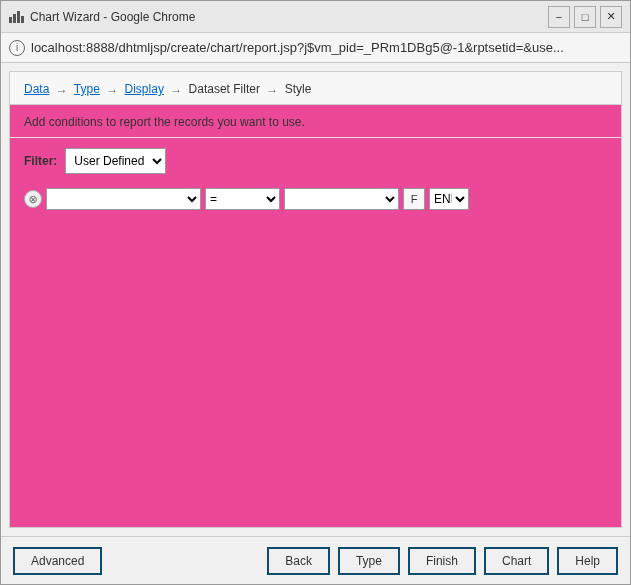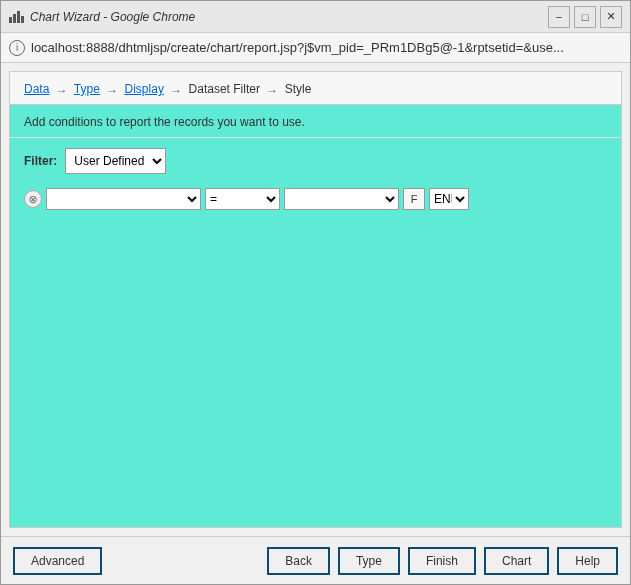--- a/index.html
+++ b/index.html
@@ -42,21 +42,20 @@
     .title-bar-chart-icon span {
       display: inline-block;
       width: 3px;
       background: #555;
     }
 
     .title-bar-title {
       flex: 1;
       font-size: 12px;
       color: #333;
-      font-style: italic;
     }
 
     .window-controls {
       display: flex;
       gap: 4px;
     }
 
     .win-btn {
       width: 22px;
       height: 22px;
@@ -99,21 +98,21 @@
       font-size: 13px;
       color: #333;
       overflow: hidden;
       text-overflow: ellipsis;
       white-space: nowrap;
     }
 
     
     .content {
       flex: 1;
-      background: #5eead4;
+      background: #ec4899;
       margin: 8px;
       border: 1px solid #ccc;
       display: flex;
       flex-direction: column;
       overflow: hidden;
     }
 
     .breadcrumb-bar {
       padding: 10px 14px 8px;
       border-bottom: 1px solid #ccc;

